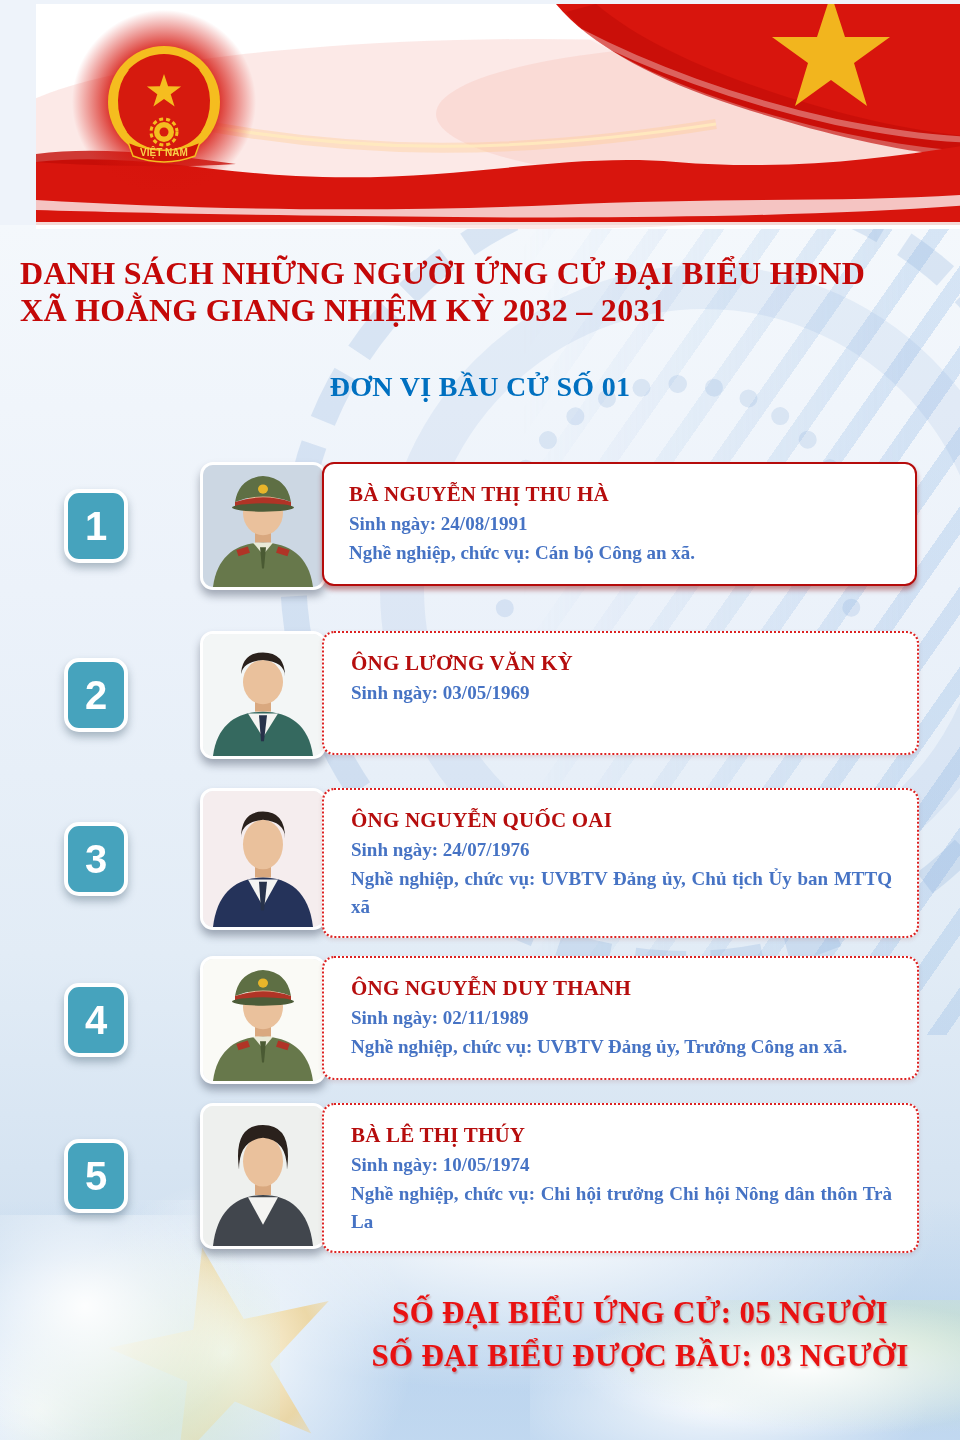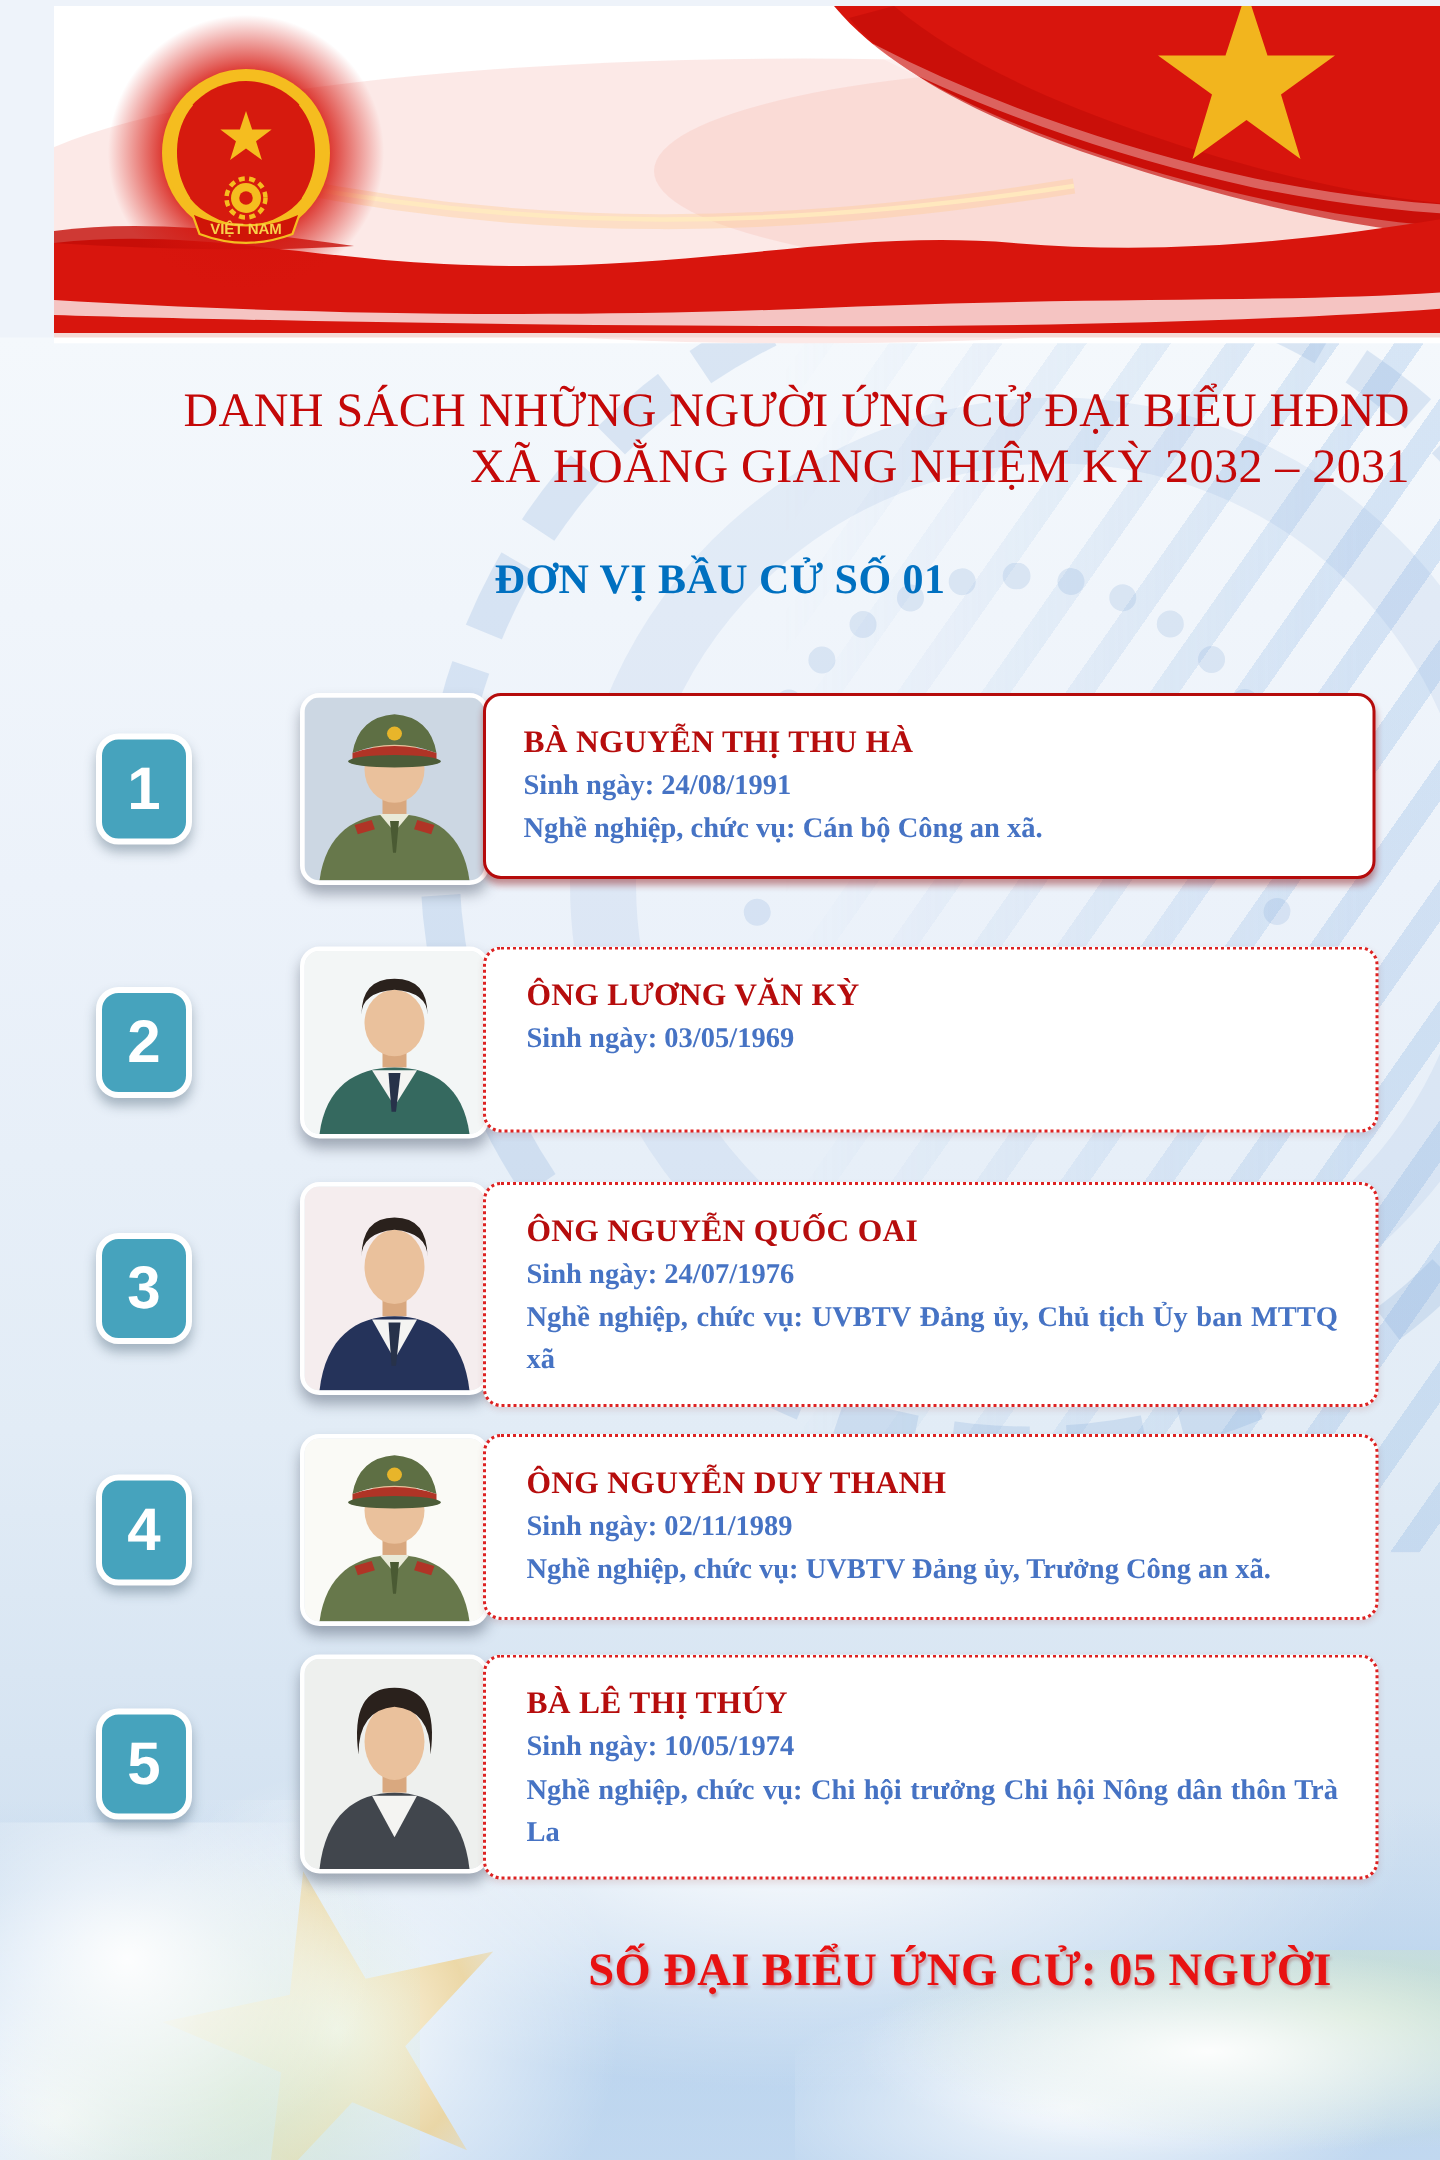--- a/index.html
+++ b/index.html
@@ -50,22 +50,22 @@
   }
   .lotus-right{
     position:absolute;right:-30px;bottom:-10px;width:460px;height:150px;
     background:
       radial-gradient(ellipse at 60% 45%, rgba(255,255,255,.95), rgba(255,255,255,0) 60%),
       radial-gradient(ellipse at 80% 30%, rgba(205,228,200,.85), rgba(205,228,200,0) 60%),
       radial-gradient(ellipse at 40% 70%, rgba(255,255,255,.8), rgba(255,255,255,0) 55%);
   }
   
   .page-title{
-    position:relative;z-index:3;margin:30px 20px 0;text-align:right;
-    font-size:32px;font-weight:normal;line-height:1.16;color:#c40808;letter-spacing:.3px;
+    position:relative;z-index:3;margin:30px 20px 0;text-align:left;
+    font-size:32px;font-weight:bold;line-height:1.16;color:#c40808;letter-spacing:.3px;
   }
   .page-title span{display:block;}
   .unit-title{
     position:relative;z-index:3;margin:42px 0 0;text-align:center;
     font-size:28px;font-weight:bold;color:#0070c0;letter-spacing:.3px;
   }
   
   .row{position:absolute;left:0;width:960px;z-index:4;}
   .r0{top:237px;height:128px;} .r1{top:406px;height:128px;}
   .r2{top:563px;height:142px;} .r3{top:731px;height:128px;}
@@ -277,14 +277,15 @@
       </div>
     <article class="card dotted">
       <h3 class="cand-name">BÀ LÊ THỊ THÚY</h3>
       <p class="cand-line">Sinh ngày: 10/05/1974</p>
       <p class="cand-line cand-occ">Nghề nghiệp, chức vụ: Chi hội trưởng Chi hội Nông dân thôn Trà La</p>
     </article>
   </section>
 
   <div class="summary">
     <span>SỐ ĐẠI BIỂU ỨNG CỬ: 05 NGƯỜI</span>
+    <span>SỐ ĐẠI BIỂU ĐƯỢC BẦU: 03 NGƯỜI</span>
   </div>
 </main>
 
 </body></html>

